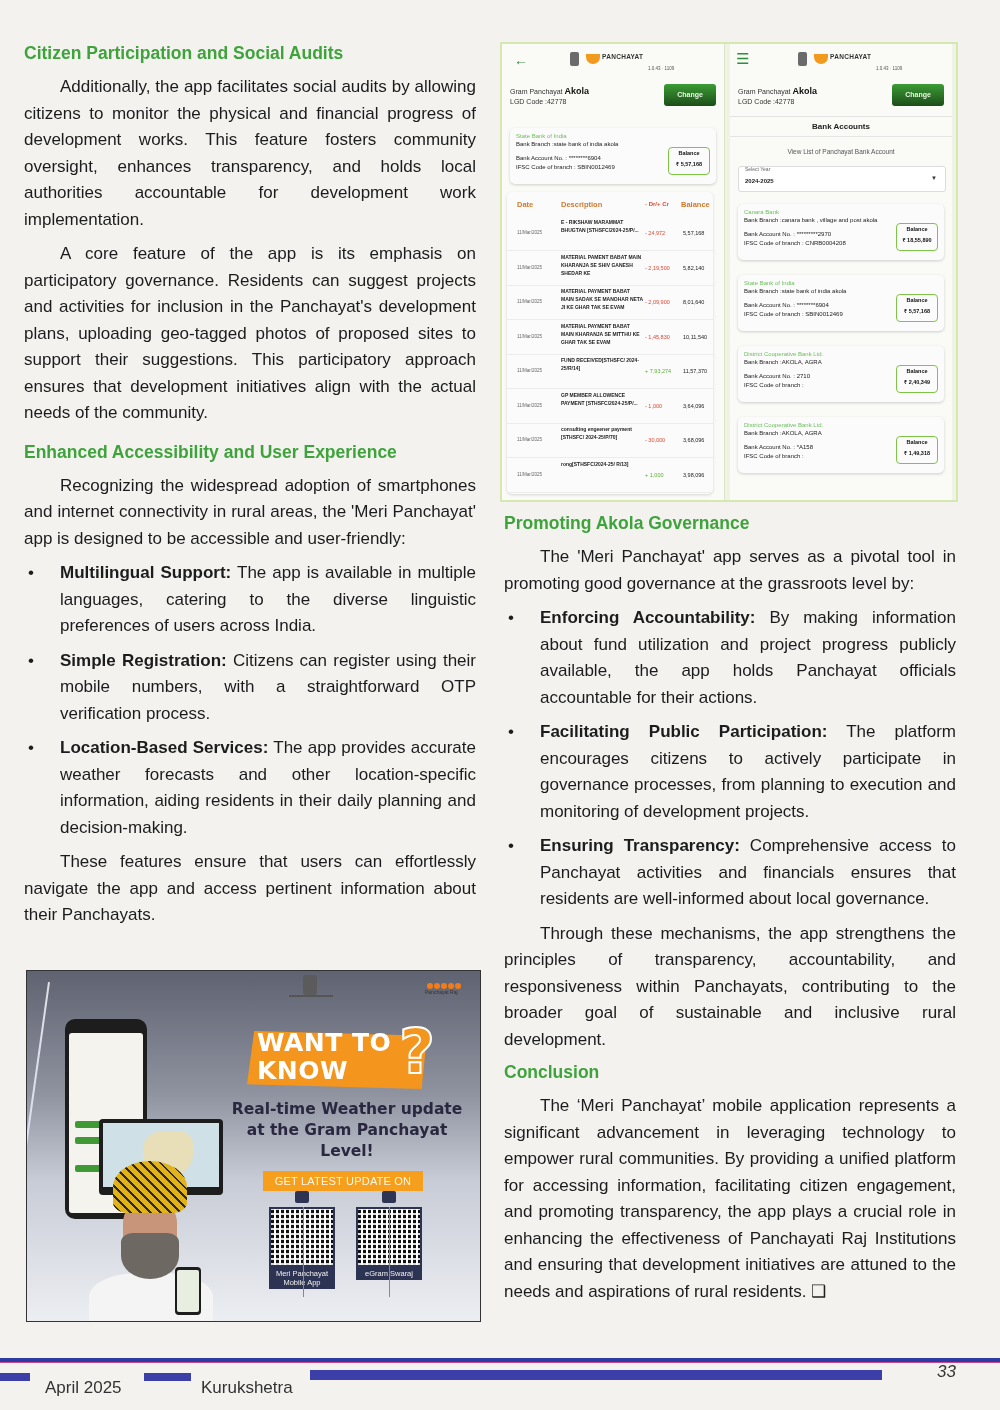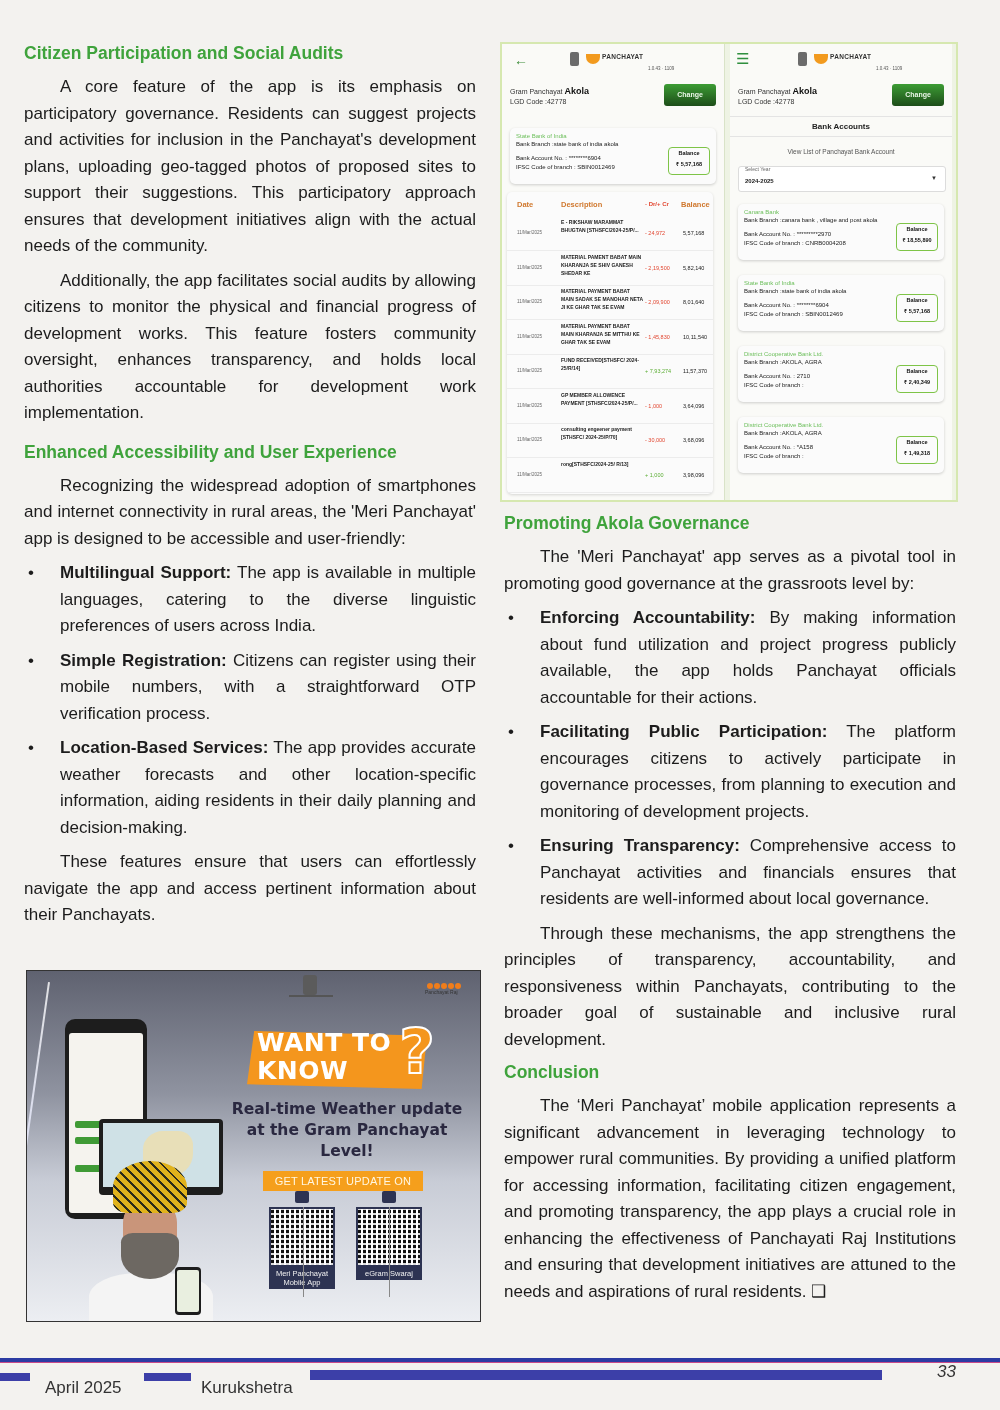--- a/index.html
+++ b/index.html
@@ -91,22 +91,22 @@
   .f-rule{position:absolute;left:0;top:0;width:1000px;height:4px;background:#2b3ba3;border-bottom:1px solid #c84a8a;}
   .f-bar{position:absolute;height:8px;background:#3c3fa8;}
   .f-text{position:absolute;top:20px;font-size:17px;color:#333;}
   .f-page{position:absolute;left:937px;top:4px;font-size:17px;color:#333;font-style:italic;}
 </style>
 </head>
 <body>
 
 <div class="col" id="left">
   <h2>Citizen Participation and Social Audits</h2>
+  <p>Additionally, the app facilitates social audits by allowing citizens to monitor the physical and financial progress of development works. This feature fosters community oversight, enhances transparency, and holds local authorities accountable for development work implementation.</p>
   <p>A core feature of the app is its emphasis on participatory governance. Residents can suggest projects and activities for inclusion in the Panchayat's development plans, uploading geo-tagged photos of proposed sites to support their suggestions. This participatory approach ensures that development initiatives align with the actual needs of the community.</p>
-  <p>Additionally, the app facilitates social audits by allowing citizens to monitor the physical and financial progress of development works. This feature fosters community oversight, enhances transparency, and holds local authorities accountable for development work implementation.</p>
   <h2 style="margin-top:14px">Enhanced Accessibility and User Experience</h2>
   <p>Recognizing the widespread adoption of smartphones and internet connectivity in rural areas, the 'Meri Panchayat' app is designed to be accessible and user-friendly:</p>
   <ul>
     <li><span class="bullet">•</span><b>Multilingual Support:</b><span> The app is available in multiple languages, catering to the diverse linguistic preferences of users across India.</span></li>
     <li><span class="bullet">•</span><b>Simple Registration:</b><span> Citizens can register using their mobile numbers, with a straightforward OTP verification process.</span></li>
     <li><span class="bullet">•</span><b>Location-Based Services:</b><span> The app provides accurate weather forecasts and other location-specific information, aiding residents in their daily planning and decision-making.</span></li>
   </ul>
   <p>These features ensure that users can effortlessly navigate the app and access pertinent information about their Panchayats.</p>
 </div>
 

